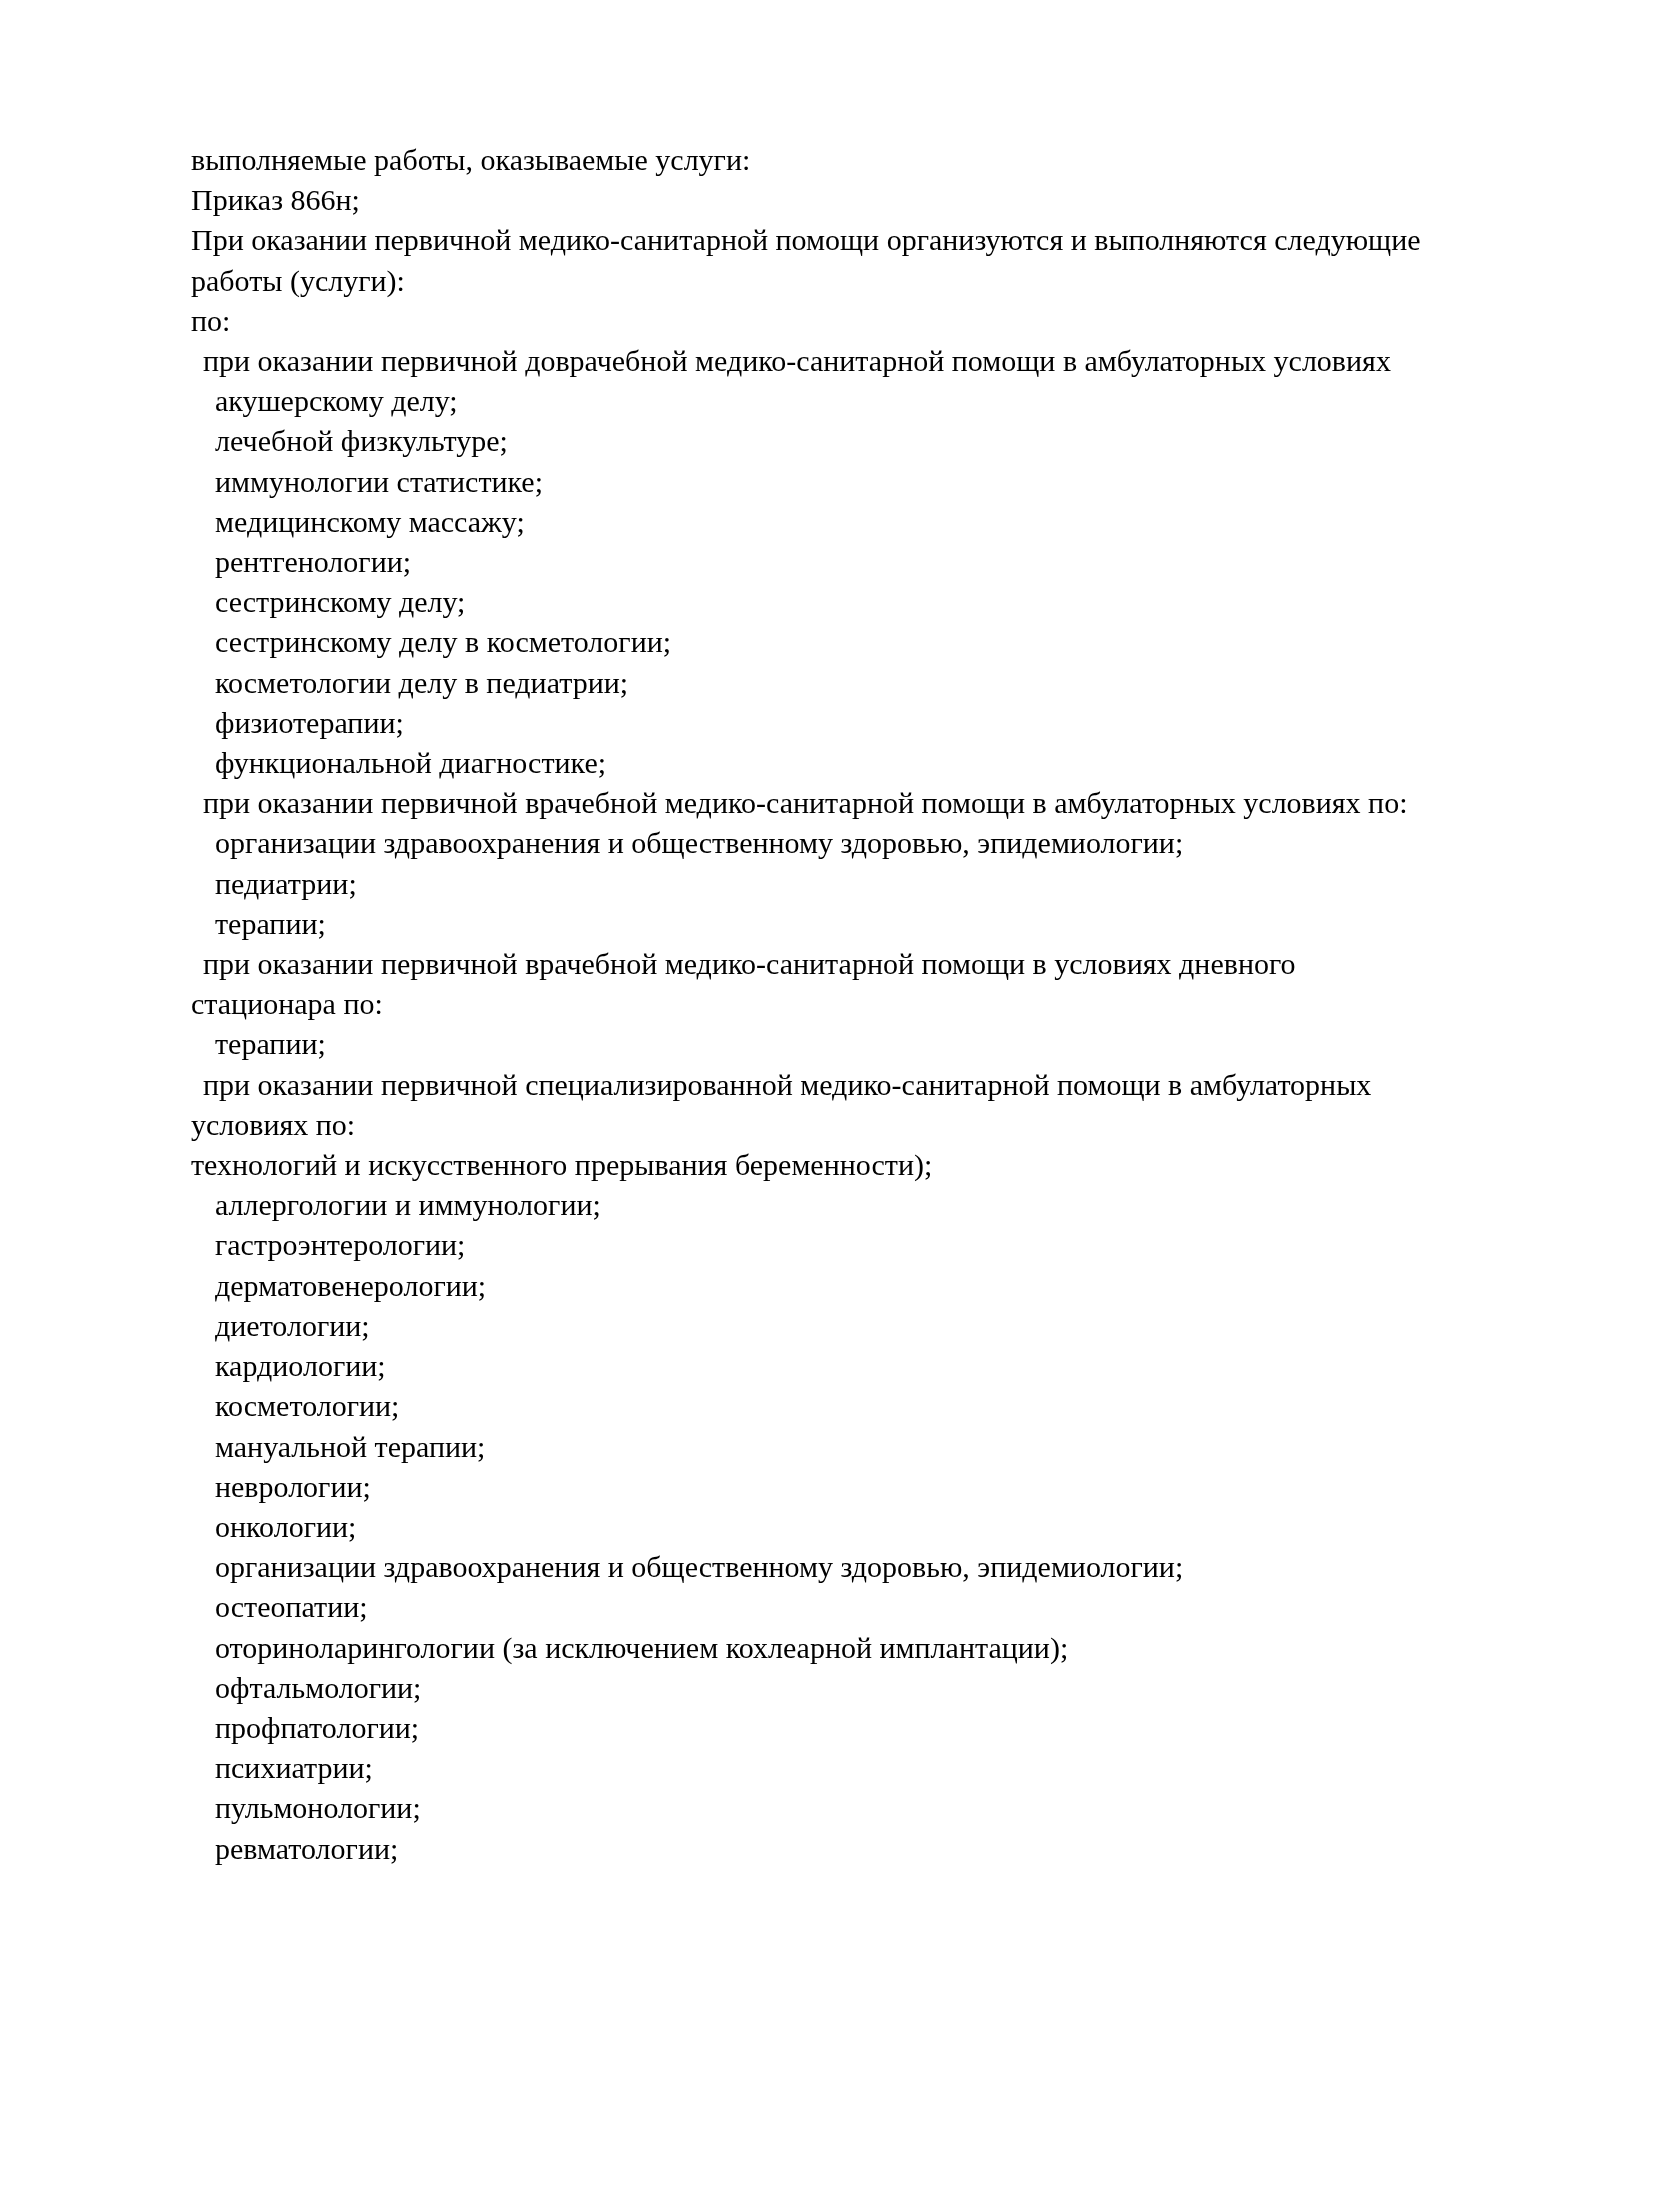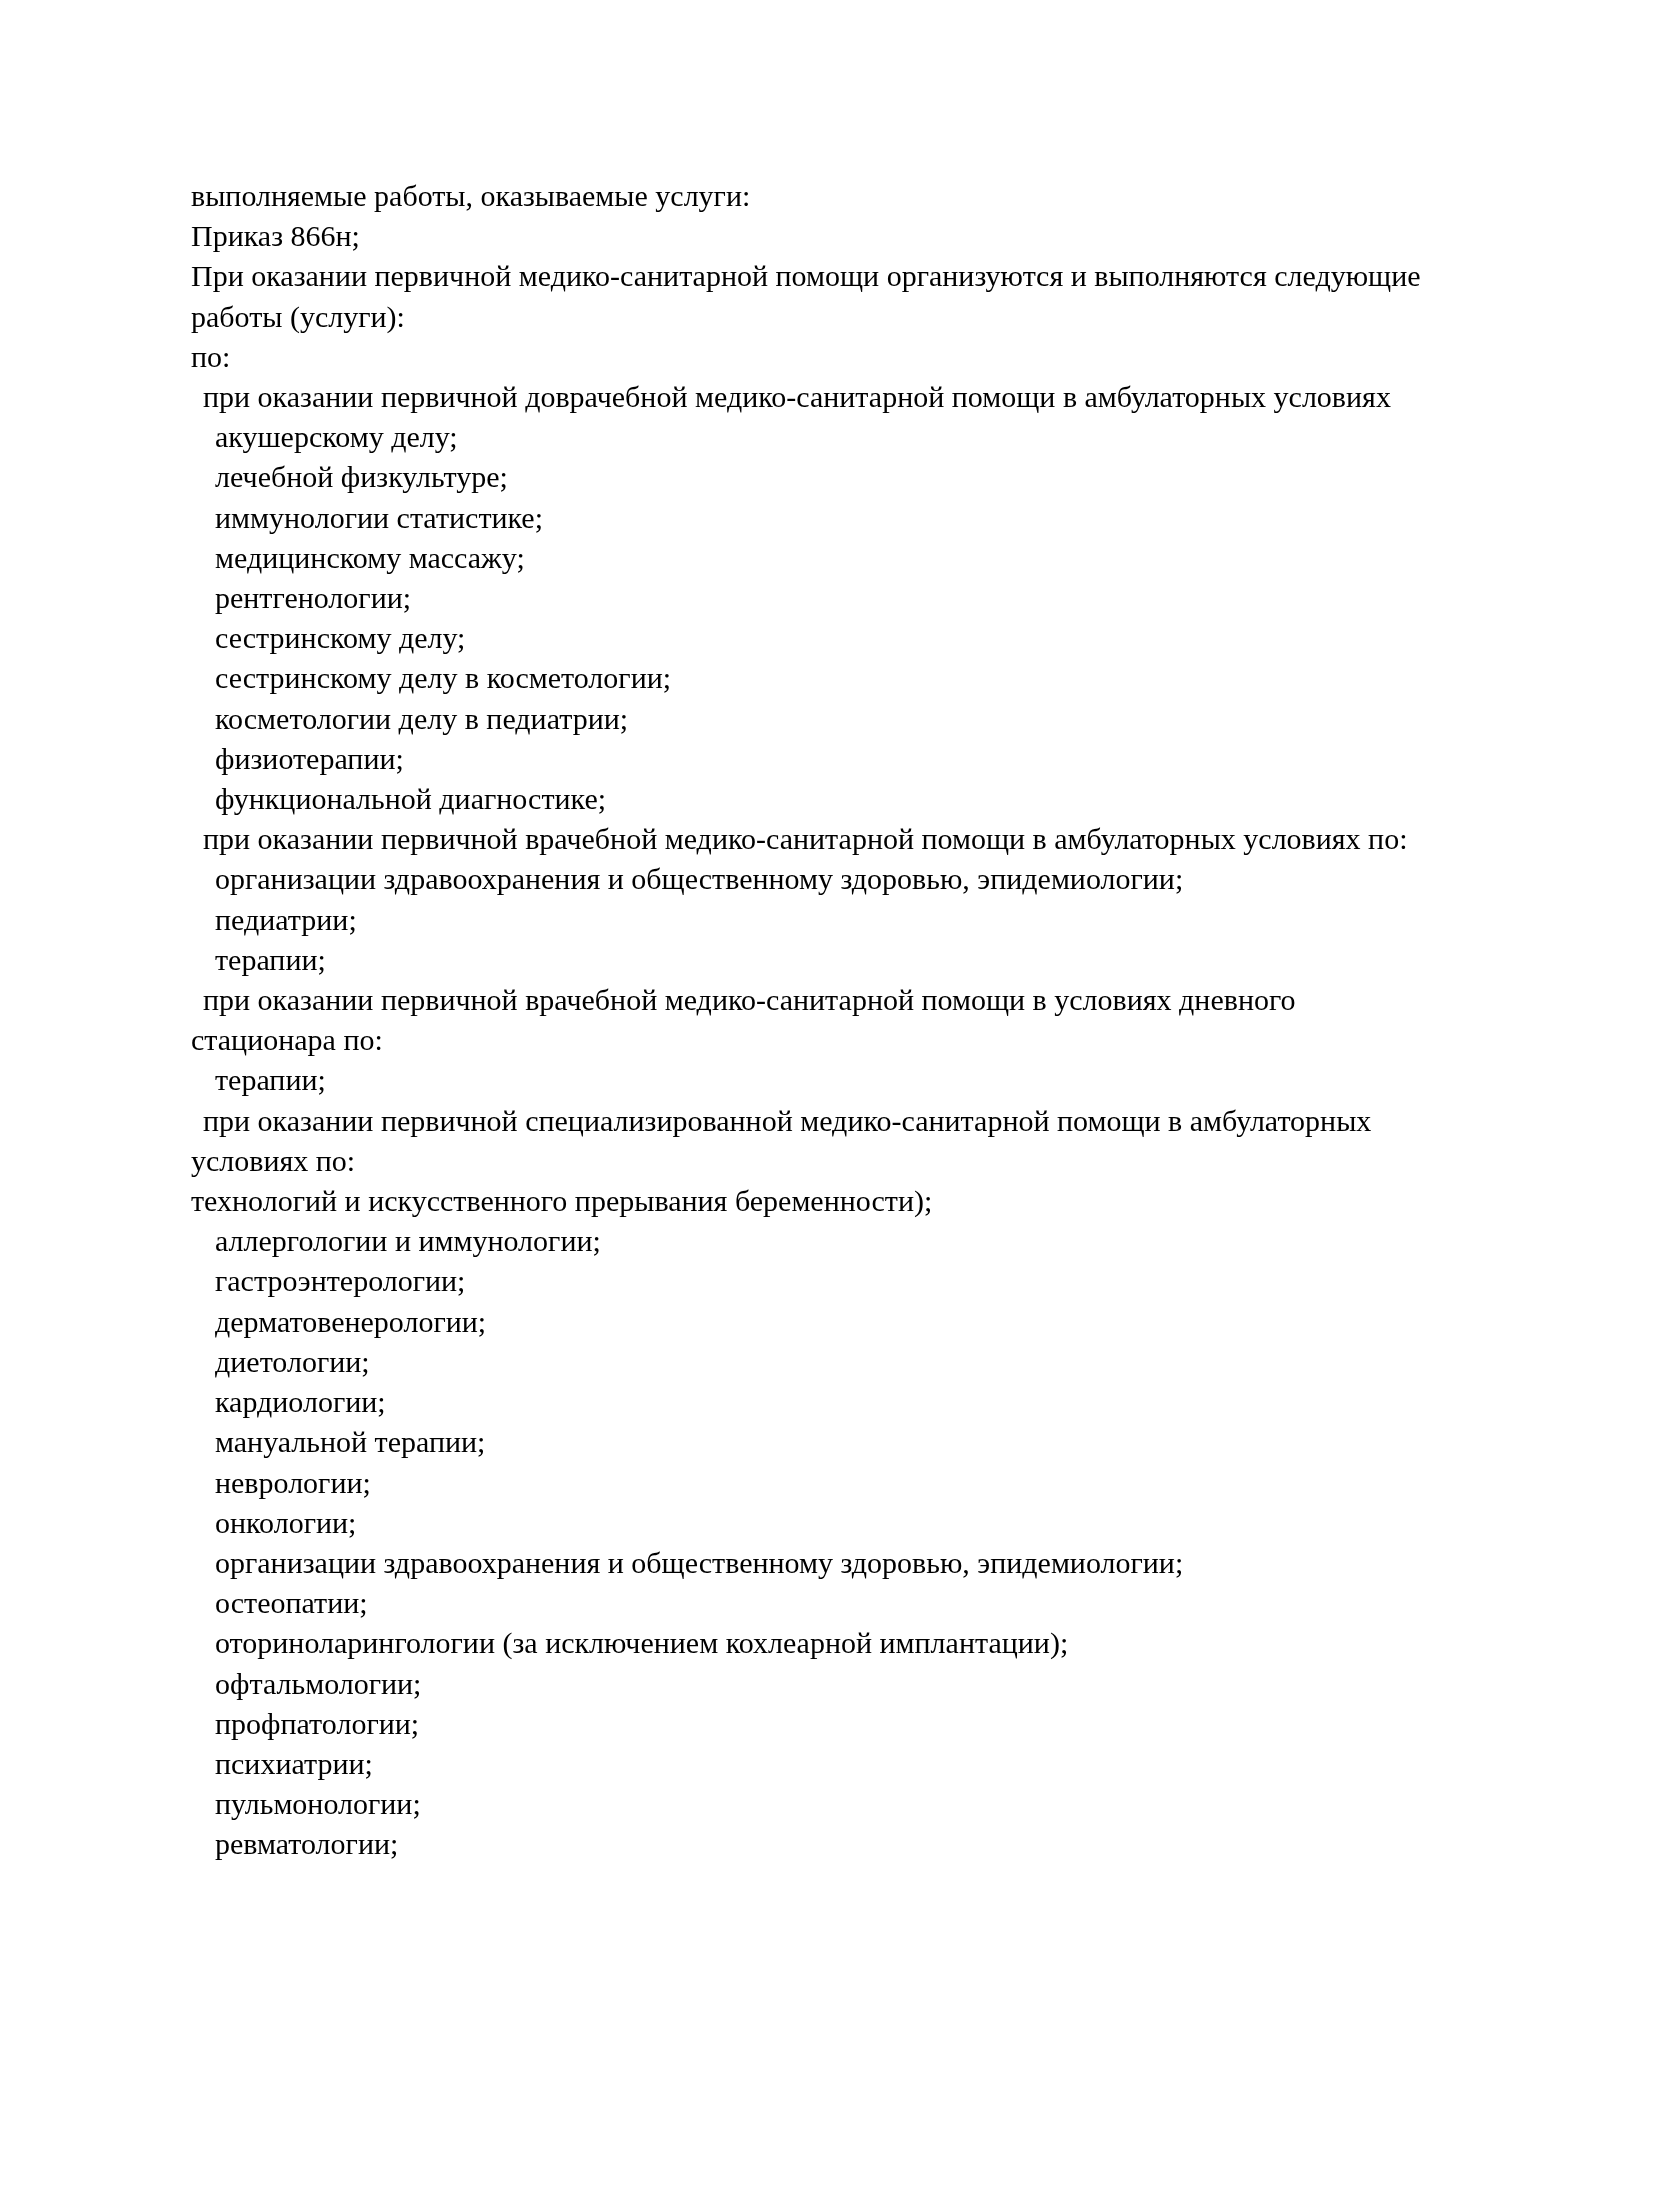--- a/index.html
+++ b/index.html
@@ -24,21 +24,20 @@
   .text-block {
     position: absolute;
     left: 191px;
     top: 140px;
     width: 1360px;
     font-family: "Liberation Serif", "DejaVu Serif", serif;
     font-size: 30px;
     line-height: 40.2px;
     color: #000000;
     letter-spacing: 0;
-    margin-top: 36px;
   }
   .line {
     white-space: pre;
   }
   .indent-0 { padding-left: 0; }
   .indent-1 { padding-left: 12px; }
   .indent-2 { padding-left: 24px; }
 </style>
 </head>
 <body>
@@ -69,20 +68,21 @@
       <div class="line indent-0">стационара по:</div>
       <div class="line indent-2">терапии;</div>
       <div class="line indent-1">при оказании первичной специализированной медико-санитарной помощи в амбулаторных</div>
       <div class="line indent-0">условиях по:</div>
       <div class="line indent-0">технологий и искусственного прерывания беременности);</div>
       <div class="line indent-2">аллергологии и иммунологии;</div>
       <div class="line indent-2">гастроэнтерологии;</div>
       <div class="line indent-2">дерматовенерологии;</div>
       <div class="line indent-2">диетологии;</div>
       <div class="line indent-2">кардиологии;</div>
+      <div class="line indent-2">косметологии;</div>
       <div class="line indent-2">мануальной терапии;</div>
       <div class="line indent-2">неврологии;</div>
       <div class="line indent-2">онкологии;</div>
       <div class="line indent-2">организации здравоохранения и общественному здоровью, эпидемиологии;</div>
       <div class="line indent-2">остеопатии;</div>
       <div class="line indent-2">оториноларингологии (за исключением кохлеарной имплантации);</div>
       <div class="line indent-2">офтальмологии;</div>
       <div class="line indent-2">профпатологии;</div>
       <div class="line indent-2">психиатрии;</div>
       <div class="line indent-2">пульмонологии;</div>

